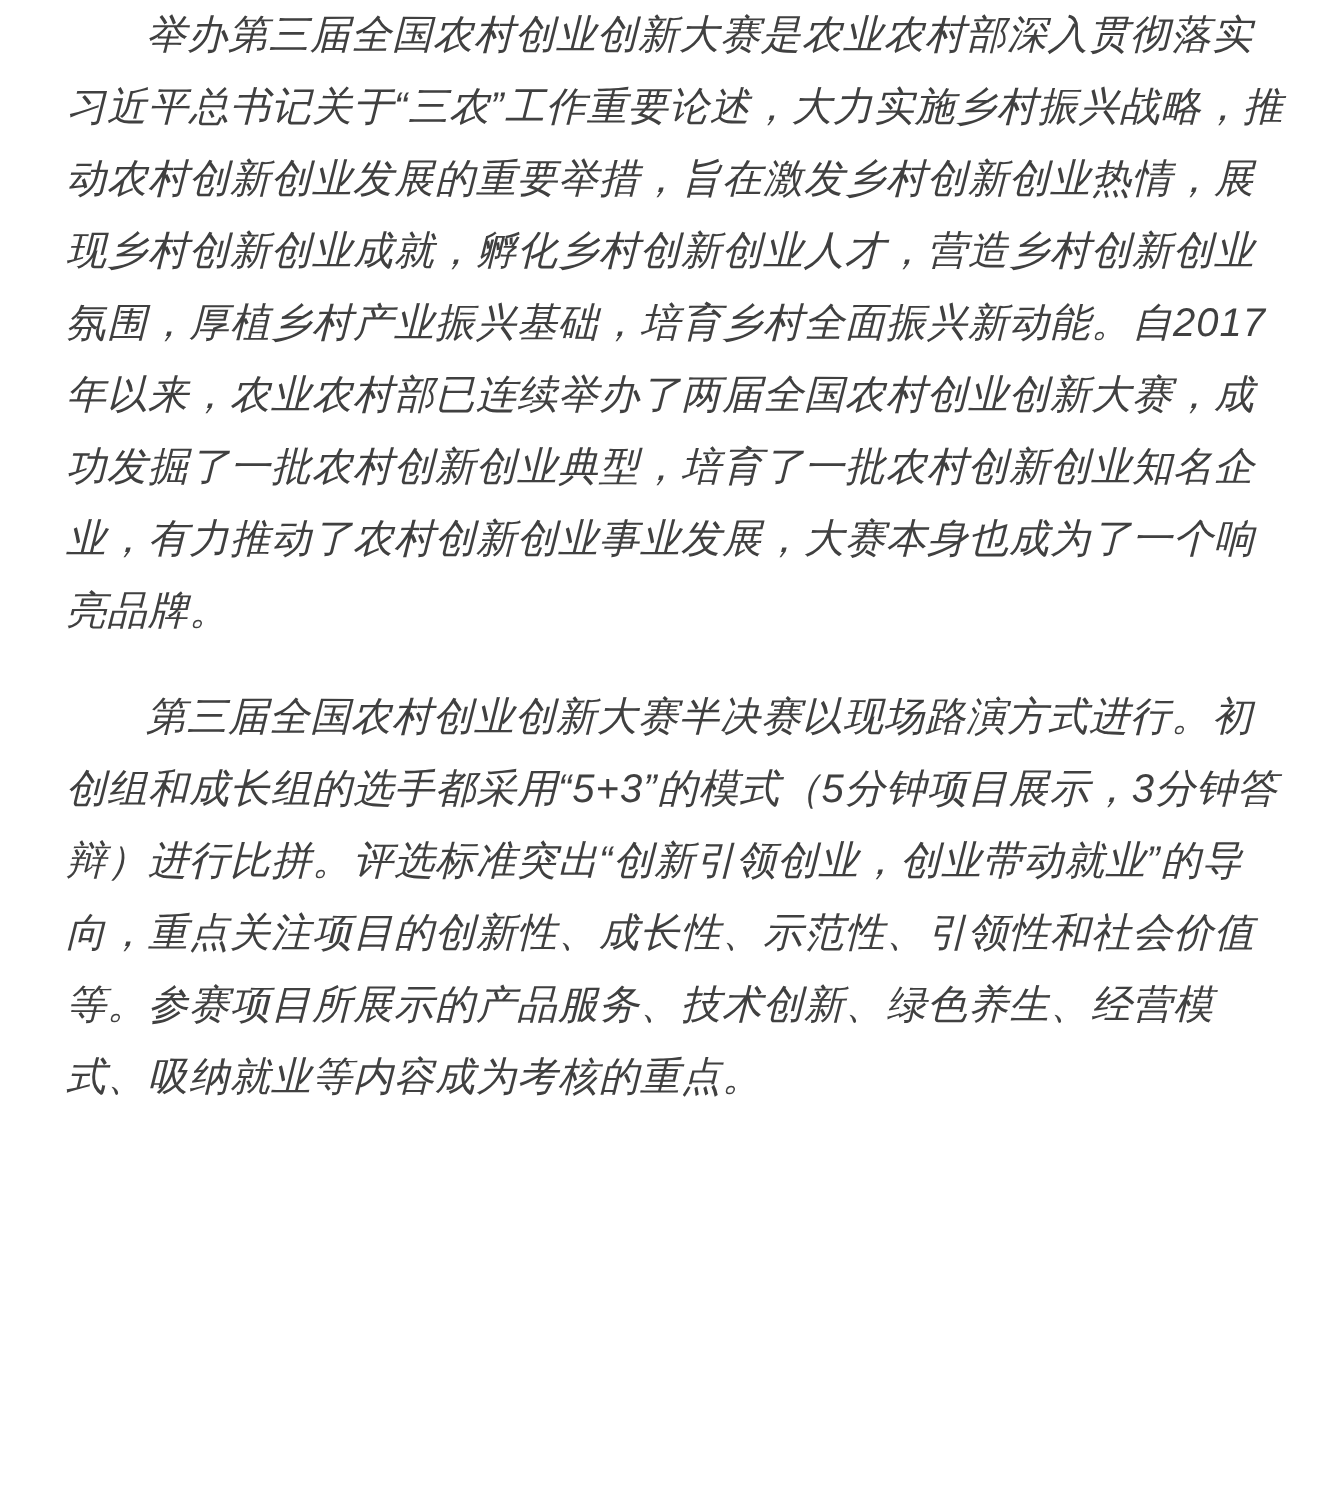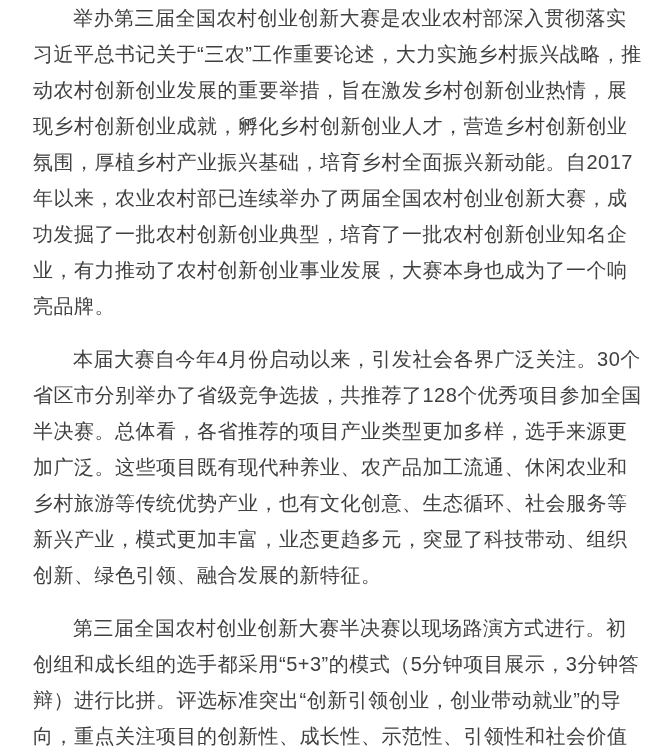--- a/index.html
+++ b/index.html
@@ -18,22 +18,22 @@
       padding: 0 20px 0 33px;
       font-family: "Liberation Sans", sans-serif;
       font-size: 20px;
       line-height: 36px;
       color: #404040;
       letter-spacing: 0.5px;
     }
     .article p {
       margin: 0 0 17px 0;
       text-indent: 2em;
+      font-style: italic;
     }
   </style>
 </head>
 <body>
 
 <div class="article">
   <p>举办第三届全国农村创业创新大赛是农业农村部深入贯彻落实习近平总书记关于“三农”工作重要论述，大力实施乡村振兴战略，推动农村创新创业发展的重要举措，旨在激发乡村创新创业热情，展现乡村创新创业成就，孵化乡村创新创业人才，营造乡村创新创业氛围，厚植乡村产业振兴基础，培育乡村全面振兴新动能。自2017年以来，农业农村部已连续举办了两届全国农村创业创新大赛，成功发掘了一批农村创新创业典型，培育了一批农村创新创业知名企业，有力推动了农村创新创业事业发展，大赛本身也成为了一个响亮品牌。</p>
-  <p>本届大赛自今年4月份启动以来，引发社会各界广泛关注。30个省区市分别举办了省级竞争选拔，共推荐了128个优秀项目参加全国半决赛。总体看，各省推荐的项目产业类型更加多样，选手来源更加广泛。这些项目既有现代种养业、农产品加工流通、休闲农业和乡村旅游等传统优势产业，也有文化创意、生态循环、社会服务等新兴产业，模式更加丰富，业态更趋多元，突显了科技带动、组织创新、绿色引领、融合发展的新特征。</p>
   <p>第三届全国农村创业创新大赛半决赛以现场路演方式进行。初创组和成长组的选手都采用“5+3”的模式（5分钟项目展示，3分钟答辩）进行比拼。评选标准突出“创新引领创业，创业带动就业”的导向，重点关注项目的创新性、成长性、示范性、引领性和社会价值等。参赛项目所展示的产品服务、技术创新、绿色养生、经营模式、吸纳就业等内容成为考核的重点。</p>
 </div>
 
 </body></html>

